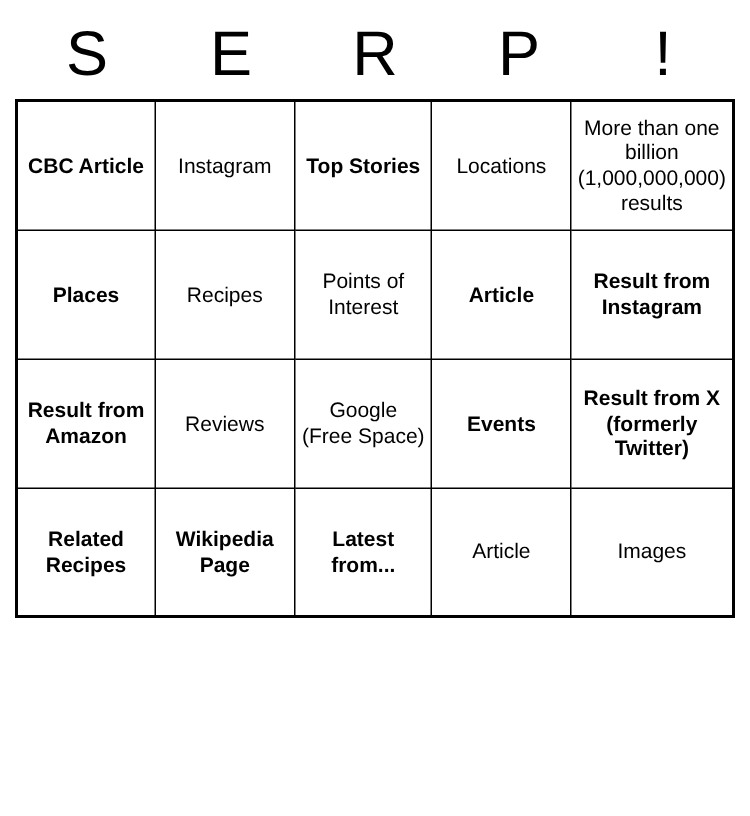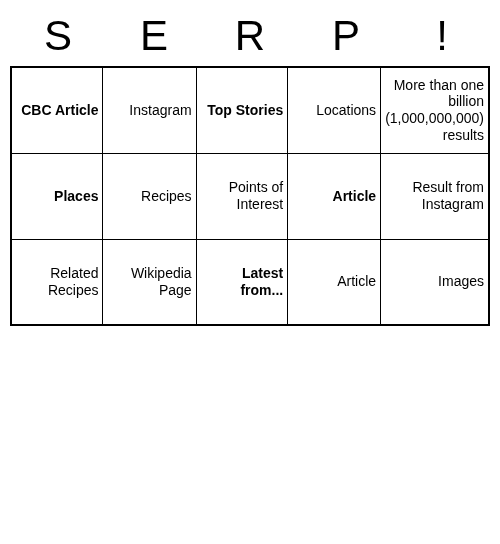--- a/index.html
+++ b/index.html
@@ -42,40 +42,41 @@
     }
 
     .bingo-grid {
       width: 100%;
       border-collapse: collapse;
       border: 2px solid #000;
     }
 
     .bingo-grid td {
       border: 1.5px solid #000;
-      text-align: right;
+      text-align: center;
       vertical-align: middle;
       padding: 4px;
       width: 20%;
       height: 86px;
       font-size: 14px;
       line-height: 1.2;
     }
 
     .cell-large {
       font-size: 18px;
       font-weight: bold;
     }
 
     .cell-medium {
       font-size: 15px;
     }
 
     .cell-small {
       font-size: 11px;
+      font-weight: bold;
     }
 
     .cell-xsmall {
       font-size: 10px;
     }
   </style>
 </head>
 <body>
 
 <div class="page-container">
@@ -97,20 +98,27 @@
           <td class="cell-xsmall">More than one billion (1,000,000,000) results</td>
         </tr>
         <tr>
           <td class="cell-large">Places</td>
           <td class="cell-medium">Recipes</td>
           <td class="cell-medium">Points of Interest</td>
           <td class="cell-large">Article</td>
           <td class="cell-small">Result from Instagram</td>
         </tr>
         <tr>
+          <td class="cell-small">Result from Amazon</td>
+          <td class="cell-medium">Reviews</td>
+          <td class="cell-medium">Google (Free Space)</td>
+          <td class="cell-large">Events</td>
+          <td class="cell-small">Result from X (formerly Twitter)</td>
+        </tr>
+        <tr>
           <td class="cell-small">Related Recipes</td>
           <td class="cell-small">Wikipedia Page</td>
           <td class="cell-large">Latest from...</td>
           <td class="cell-medium">Article</td>
           <td class="cell-medium">Images</td>
         </tr>
       </tbody>
   </table>
 </div>
 

